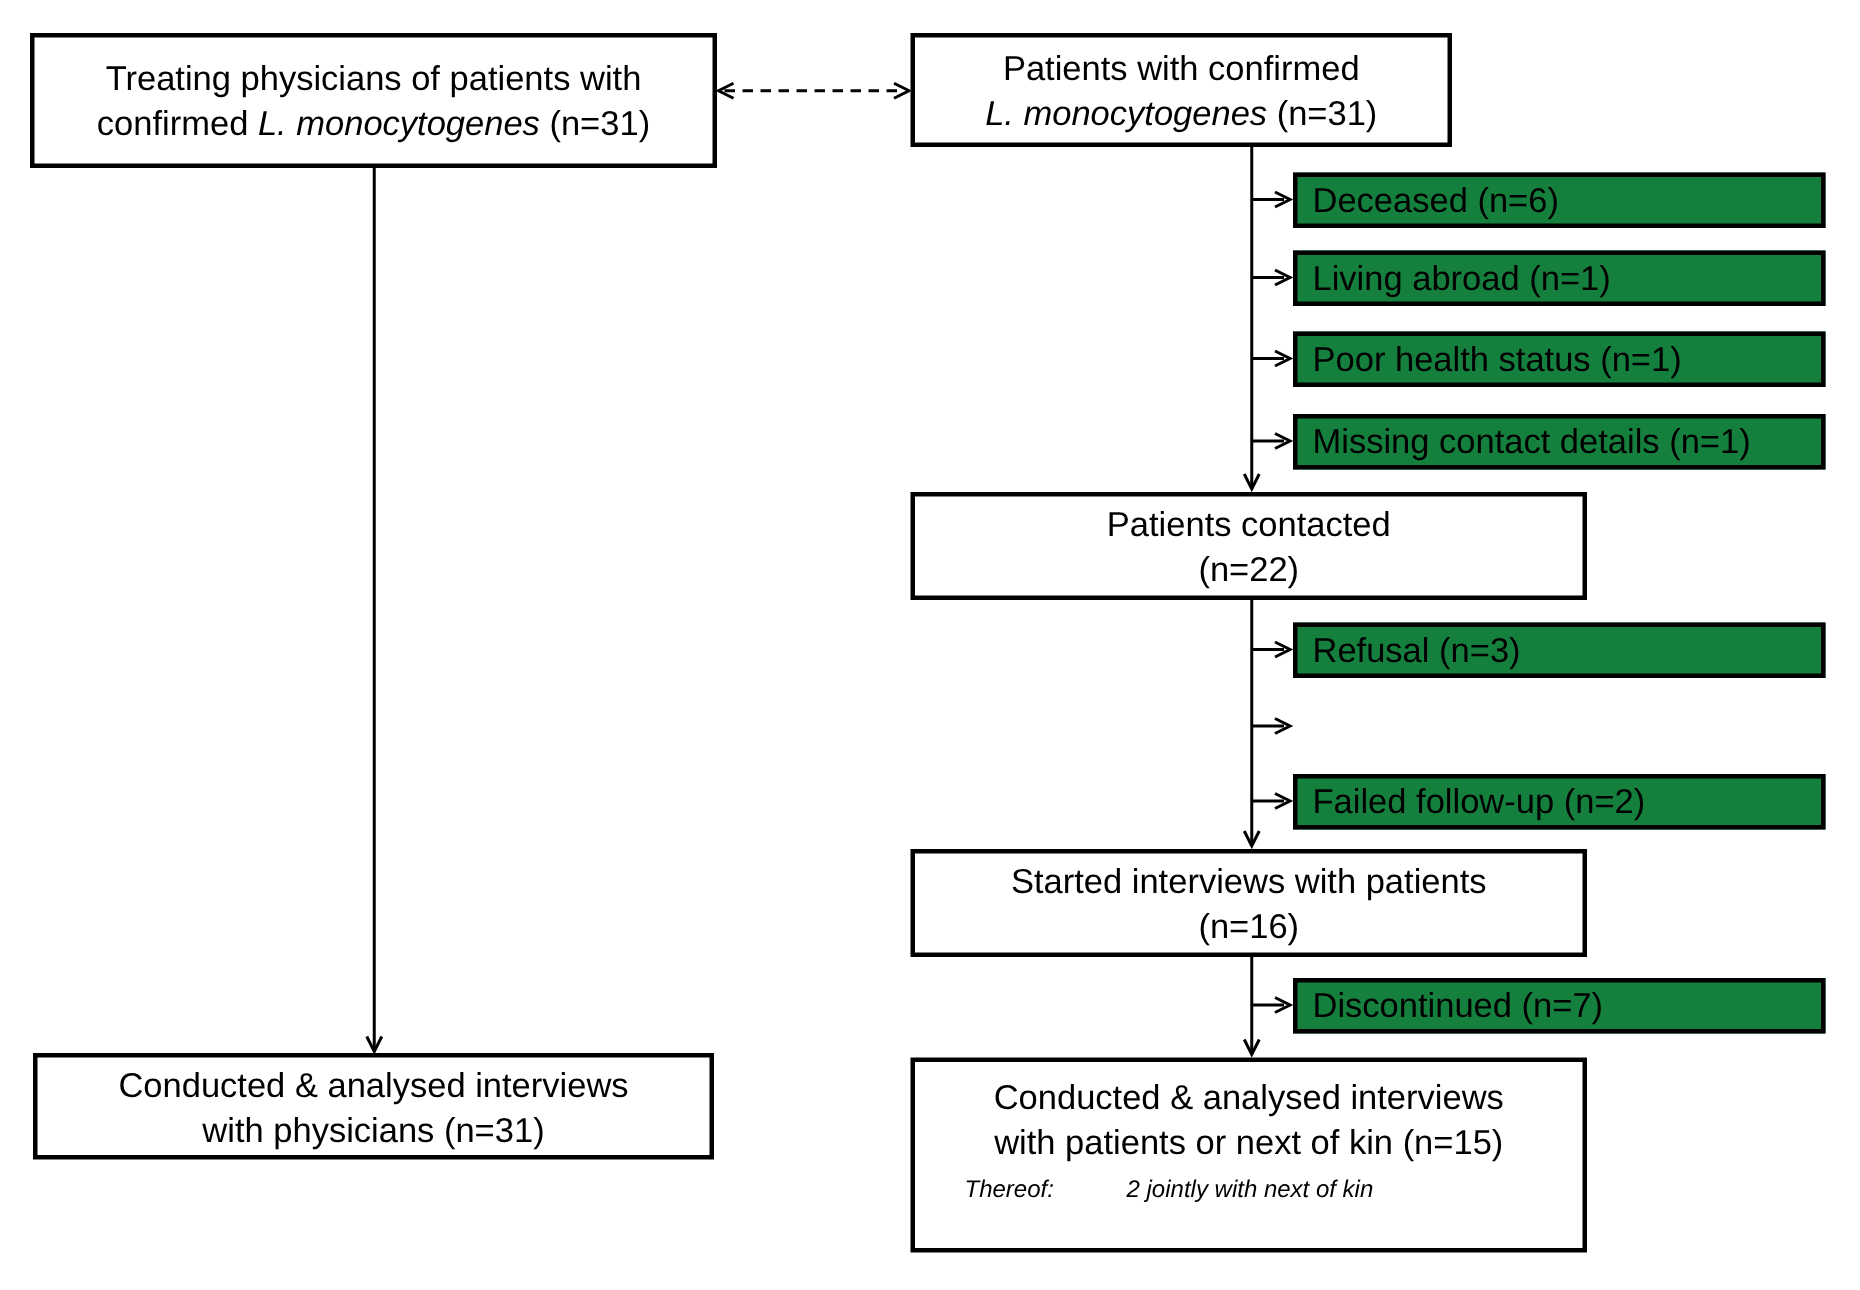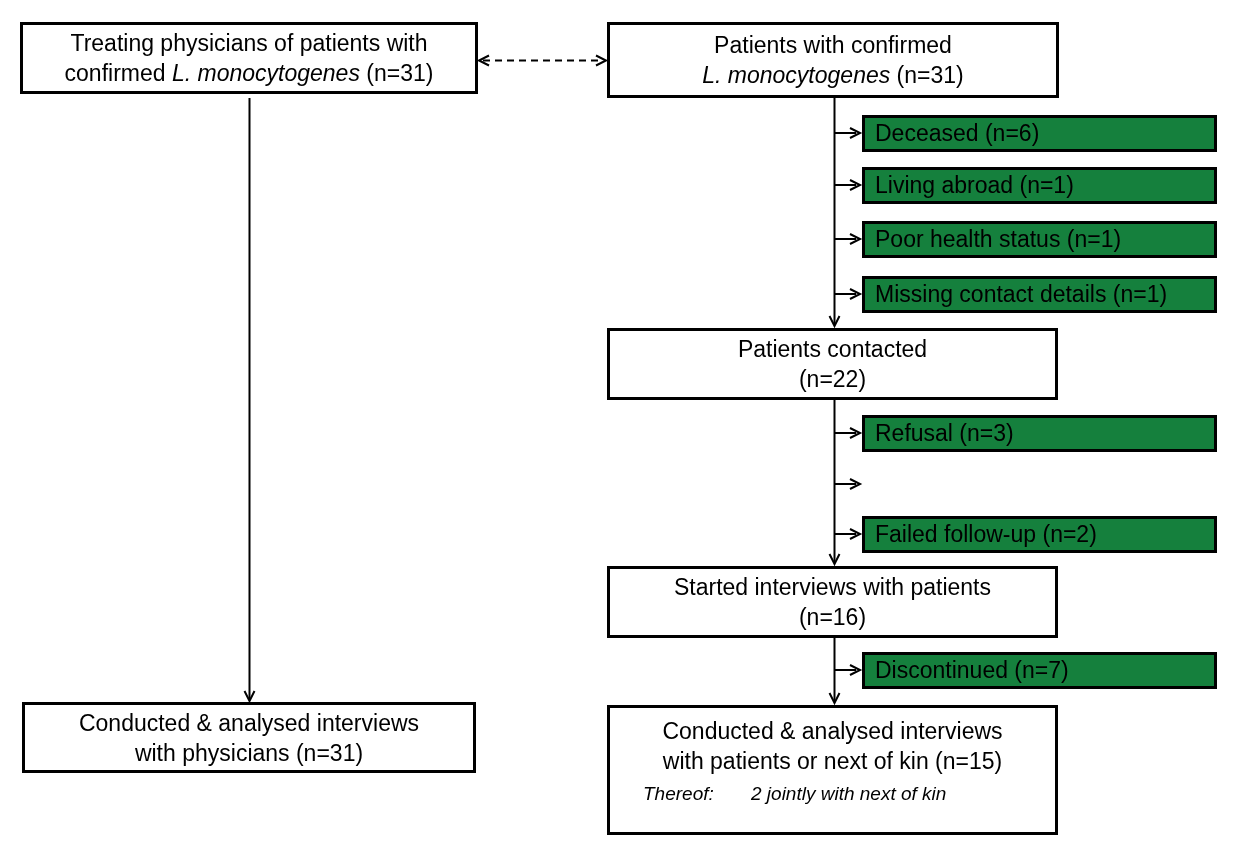--- a/index.html
+++ b/index.html
@@ -51,21 +51,21 @@
     white-space: nowrap;
   }
   .it { font-style: italic; }
   .thereof-grid {
     margin-top: 4px;
     width: 100%;
     box-sizing: border-box;
     padding-left: 33px;
     display: grid;
     grid-template-columns: 108px 1fr;
-    font-size: 19px;
+    font-size: 16px;
     line-height: 28px;
     font-style: italic;
     text-align: left;
   }
   .thereof-item2 { padding-left: 8px; }
 </style>
 </head>
 <body>
 
 <div class="canvas">
@@ -119,28 +119,28 @@
         <polyline points="829.5,693 834.5,703 839.5,693"></polyline>
       </g>
 
       <g>
         <line x1="834.5" y1="670" x2="856" y2="670"></line>
         <polyline points="850,665 860,670 850,675"></polyline>
       </g>
     </g>
   </svg>
 
-  <div class="main-box" style="left:20px; top:22px; width:458px; height:72px;">
+  <div class="main-box" style="left:20px; top:22px; width:458px; height:90px;">
     <div>Treating physicians of patients with</div>
     <div>
       <span>confirmed </span><span class="it">L. monocytogenes</span><span> (n=31)</span>
     </div>
   </div>
 
-  <div class="main-box" style="left:607px; top:22px; width:452px; height:76px;">
+  <div class="main-box" style="left:607px; top:22px; width:361px; height:76px;">
     <div>Patients with confirmed</div>
     <div>
       <span class="it">L. monocytogenes</span><span> (n=31)</span>
     </div>
   </div>
 
   <div class="excl-box" style="top:115px;">
     <span>Deceased (n=6)</span>
   </div>
   <div class="excl-box" style="top:167px;">

